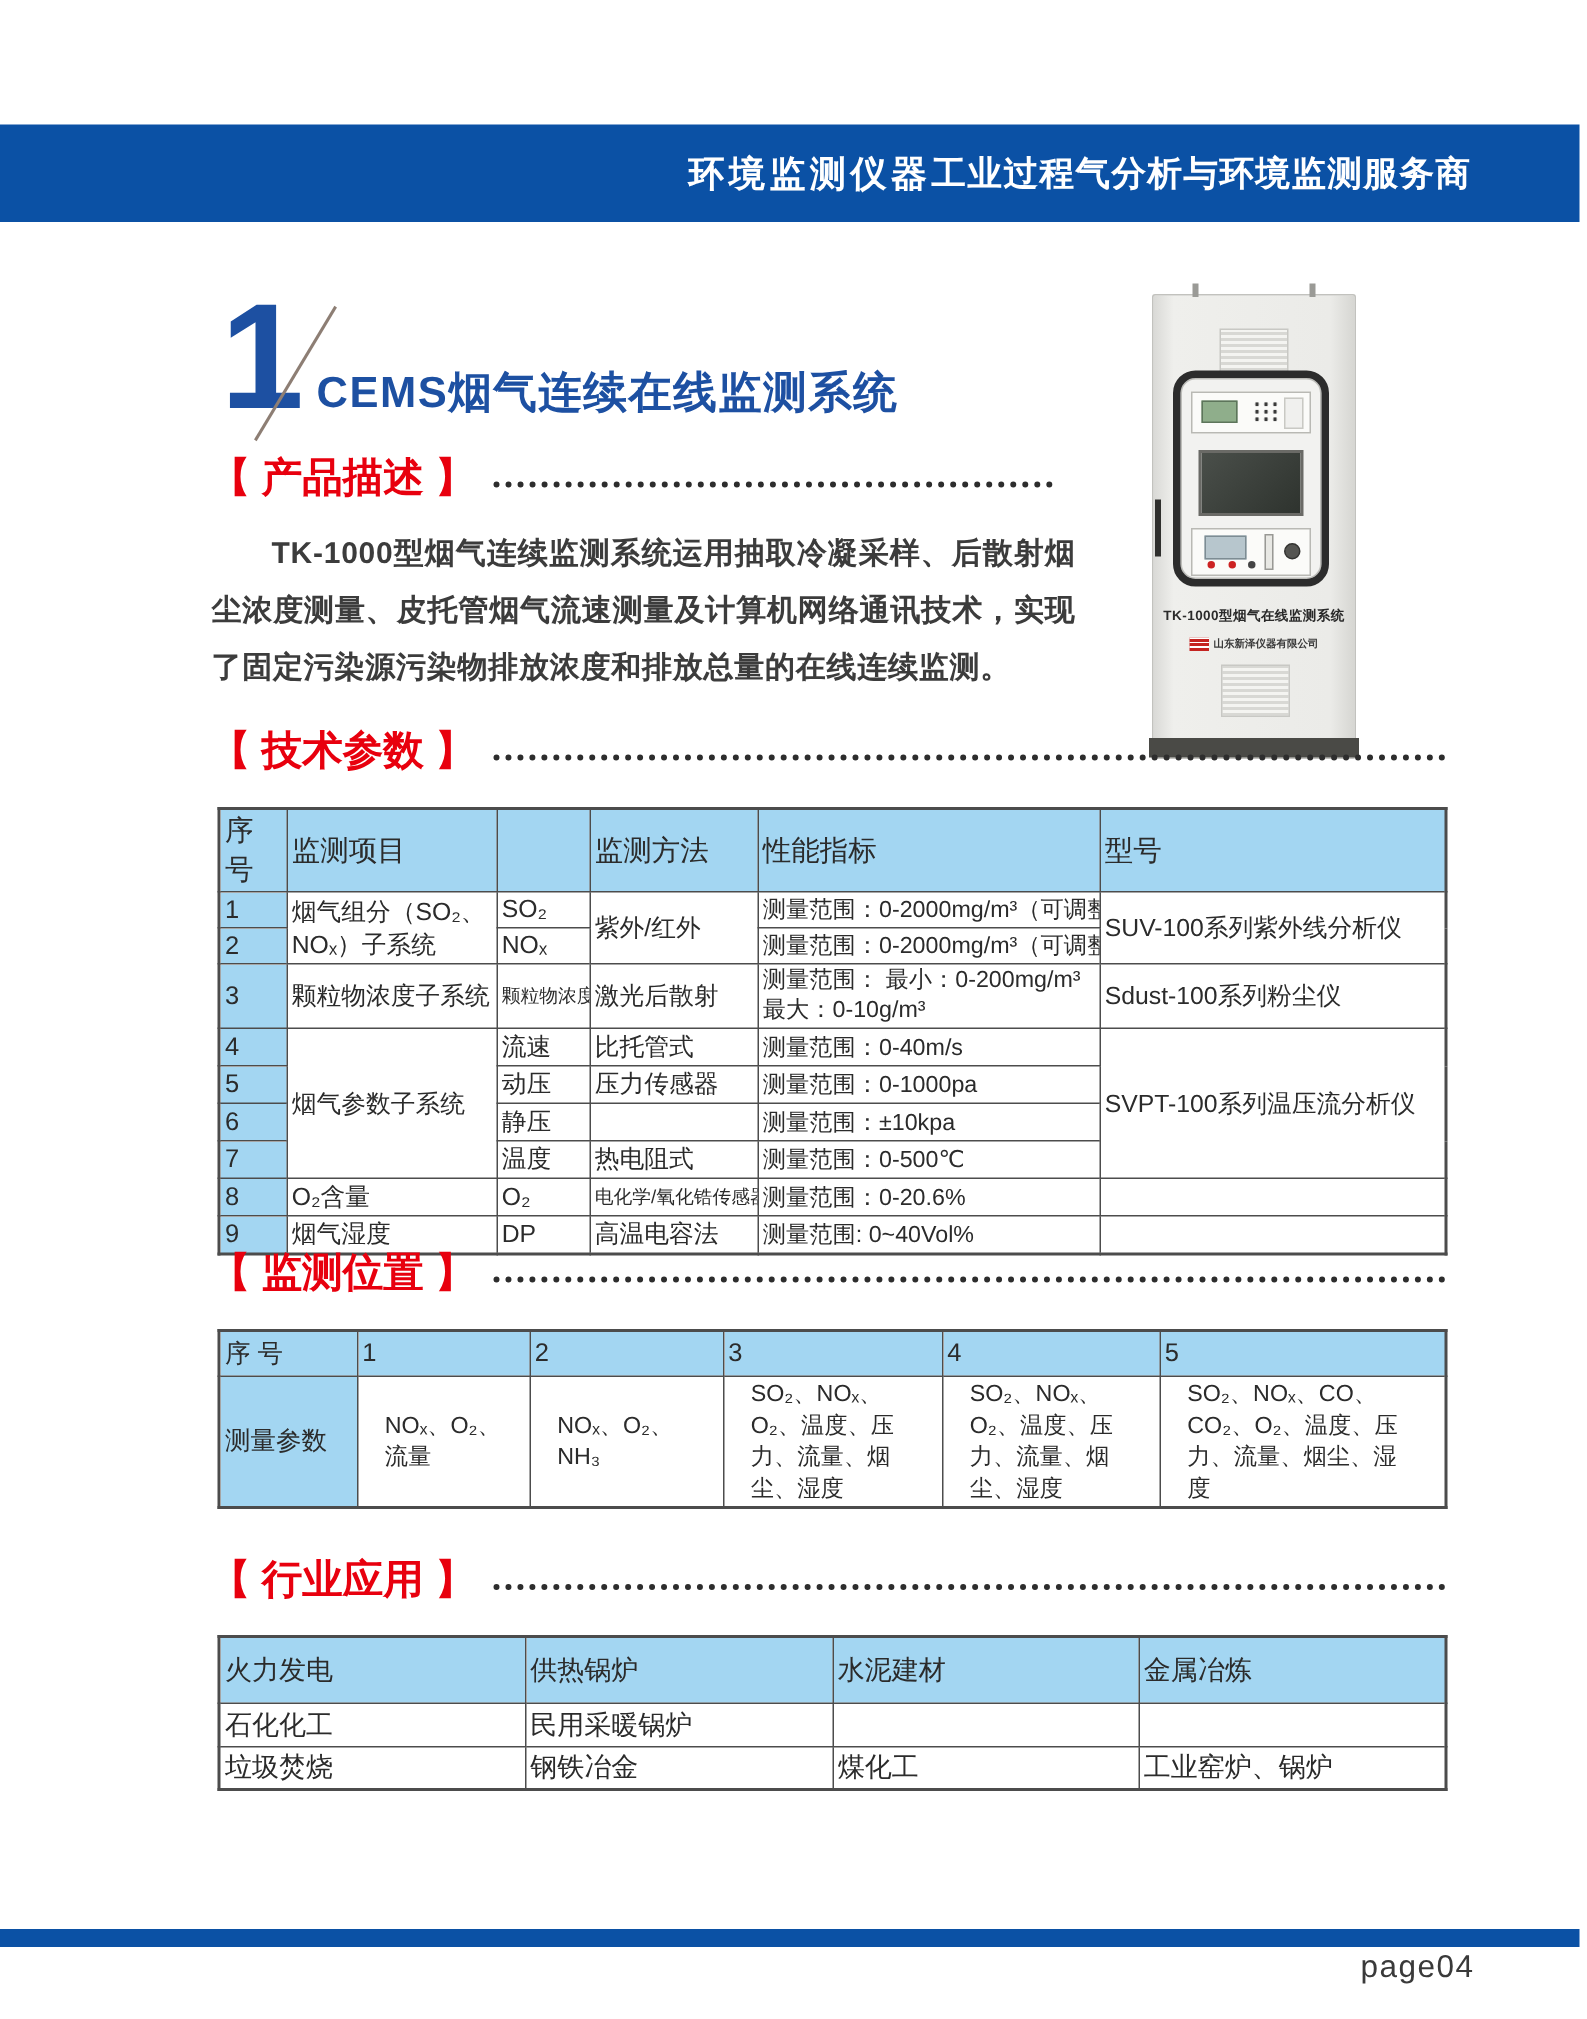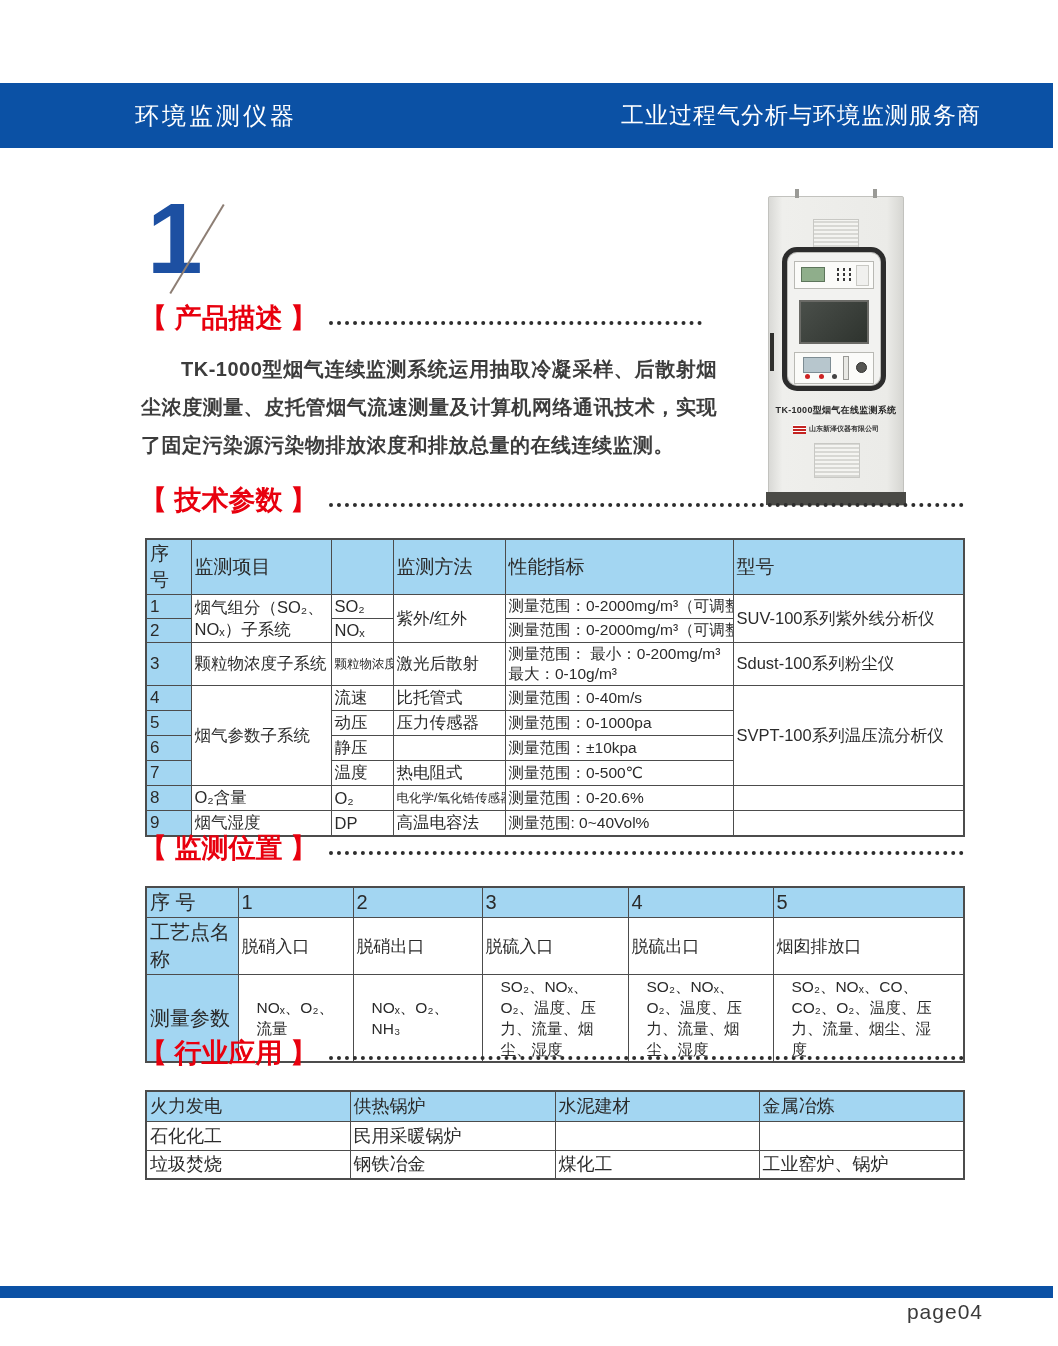--- a/index.html
+++ b/index.html
@@ -4,22 +4,22 @@
 <style>
   html,body { margin:0; padding:0; background:#ffffff; }
   .page {
     position:relative; width:1058px; height:1346px; background:#ffffff; overflow:hidden;
     font-family:"Liberation Sans","DejaVu Sans",sans-serif; color:#2b2b2b;
   }
 
   
   .top-bar {
     position:absolute; left:0; top:83px; width:1053px; height:65px; background:#0b51a5;
-    display:flex; align-items:center; justify-content:space-between;
-    padding:0 72px 0 135px; box-sizing:border-box; color:#ffffff; font-weight:normal;
+    display:flex; align-items:center; justify-content:flex-end;
+    padding:0 72px 0 135px; box-sizing:border-box; color:#ffffff; font-weight:bold;
   }
   .top-bar .left-t  { font-size:24px; letter-spacing:3px; }
   .top-bar .right-t { font-size:23px; letter-spacing:1px; }
 
   
   .big-num { position:absolute; left:147px; top:188px; font-size:100px; line-height:1; font-weight:800; color:#1d50a2; }
   .slash   { position:absolute; left:196px; top:197px; width:2px; height:104px; background:#8d7e74; transform:rotate(31deg); }
   .cems-title { position:absolute; left:211px; top:242px; font-size:29px; font-weight:bold; color:#1d50a2; letter-spacing:1px; white-space:nowrap; }
 
   
@@ -86,44 +86,45 @@
   #tech-table tbody tr.tall { height:42px; }
   #tech-table td.no { background:#a3d6f2; font-size:17px; }
   .perf { font-size:15.5px; white-space:nowrap; }
   .perf-multi { font-size:15.5px; white-space:pre-line; line-height:20px; }
   .small-cell { font-size:12.5px; white-space:nowrap; padding:1px 1px; }
 
   #pos-table { left:145px; top:886px; width:818px; font-size:17px; }
   #pos-table tr.head { height:30px; }
   #pos-table tr.mid  { height:30px; }
   #pos-table tr.last { height:56px; }
-  #pos-table th { font-size:20px; }
+  #pos-table th { font-size:17px; }
   #pos-table tr.last td { font-size:15.5px; line-height:21px; padding:1px 18px; }
 
   #app-table { left:145px; top:1090px; width:818px; font-size:18px; }
-  #app-table tr.head { height:30px; }
+  #app-table tr.head { height:44px; }
   #app-table tr.row  { height:29px; }
   #app-table th { font-size:18px; background:#a3d6f2; }
 
   
   .footer-bar { position:absolute; left:0; top:1286px; width:1053px; height:12px; background:#0b51a5; }
   .page-num { position:absolute; right:75px; top:1300px; font-size:21px; color:#3a3a3a; letter-spacing:1px; }
 </style>
 </head>
 <body>
 
 <div class="page">
 
   <div class="top-bar">
     <span class="left-t">环境监测仪器</span>
     <span class="right-t">工业过程气分析与环境监测服务商</span>
   </div>
 
   <div class="big-num">1</div>
   <div class="slash"></div>
+  <div class="cems-title">CEMS烟气连续在线监测系统</div>
 
   <div class="sec-head" id="desc-head">
     <span class="label">【 产品描述 】</span>
     <span class="dots"></span>
   </div>
   <div class="desc-body">TK-1000型烟气连续监测系统运用抽取冷凝采样、后散射烟尘浓度测量、皮托管烟气流速测量及计算机网络通讯技术，实现了固定污染源污染物排放浓度和排放总量的在线连续监测。</div>
 
   <div class="cabinet">
     <div class="hook l"></div>
     <div class="hook r"></div>
@@ -260,28 +261,20 @@
     </colgroup>
     <tbody>
         <tr class="head">
       <th class="blue">序  号</th>
       <th class="blue">1</th>
       <th class="blue">2</th>
       <th class="blue">3</th>
       <th class="blue">4</th>
       <th class="blue">5</th>
     </tr>
-    <tr class="mid">
-      <th class="blue">工艺点名称</th>
-      <td>脱硝入口</td>
-      <td>脱硝出口</td>
-      <td>脱硫入口</td>
-      <td>脱硫出口</td>
-      <td>烟囱排放口</td>
-    </tr>
     <tr class="last">
       <th class="blue">测量参数</th>
       <td>NOₓ、O₂、流量</td>
       <td>NOₓ、O₂、NH₃</td>
       <td>SO₂、NOₓ、O₂、温度、压力、流量、烟尘、湿度</td>
       <td>SO₂、NOₓ、O₂、温度、压力、流量、烟尘、湿度</td>
       <td>SO₂、NOₓ、CO、CO₂、O₂、温度、压力、流量、烟尘、湿度</td>
     </tr>
   </tbody>
     </table>

